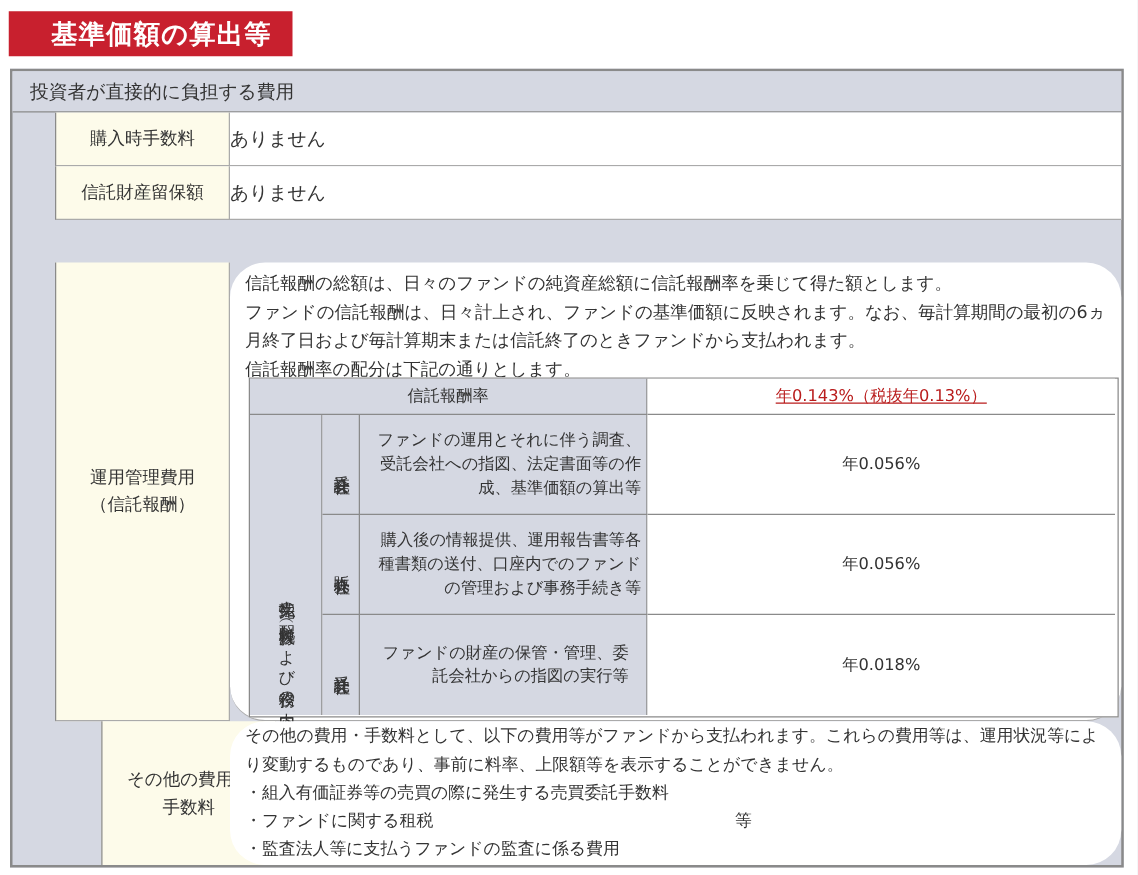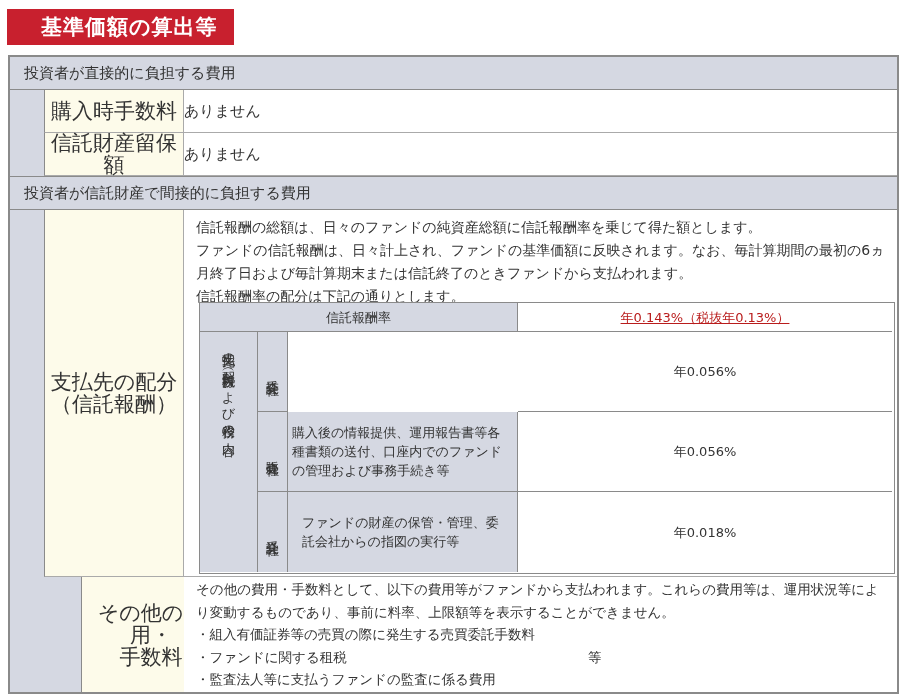--- a/index.html
+++ b/index.html
@@ -8,73 +8,73 @@
   .title-banner { position: absolute; left: 7px; top: 9px; width: 227px; height: 36px;
          background: #c8202e; color: #ffffff; font-size: 21px; font-weight: bold;
          line-height: 36px; padding-left: 34px; box-sizing: border-box; letter-spacing: 1px; }
   .frame { position: absolute; left: 8px; top: 55px; width: 891px; height: 639px;
            border: 2px solid #8a8a8a; box-sizing: border-box; background: #d5d8e2; }
   .abs { position: absolute; box-sizing: border-box; }
   .section-head { background: #d5d8e2; font-size: 15px; line-height: 33px; padding-left: 14px;
                   border-bottom: 1px solid #8a8a8a; }
   .label-cell { background: #fdfbea; border-right: 1px solid #aaaaaa; border-bottom: 1px solid #aaaaaa;
                 display: flex; align-items: center; justify-content: center; text-align: center;
-                font-size: 21px; line-height: 22px; border-left: 1px solid #8a8a8a; }
+                font-size: 14px; line-height: 22px; border-left: 1px solid #8a8a8a; }
   .value-cell { background: #ffffff; border-bottom: 1px solid #aaaaaa; font-size: 15px;
                 display: flex; align-items: center; padding-left: 0; }
-  .text-cell { background: #ffffff; font-size: 14px; line-height: 23px; padding: 6px 6px 0 12px; }
+  .text-cell { background: #ffffff; font-size: 14px; line-height: 23px; padding: 6px 6px 0 12px; border-radius: 28px; }
   .text-cell p { margin: 0; }
   .inner { position: absolute; border: 1px solid #8a8a8a; background: #ffffff; }
   .ic { position: absolute; box-sizing: border-box; border-right: 1px solid #8a8a8a;
         border-bottom: 1px solid #8a8a8a; display: flex; align-items: center; justify-content: center;
-        text-align: left; font-size: 13px; line-height: 19px; }
+        text-align: right; font-size: 13px; line-height: 19px; }
   .ic.gray { background: #d5d8e2; }
   .ic.white { background: #ffffff; }
   .vert { writing-mode: vertical-rl; text-orientation: upright; letter-spacing: 1px; }
   .rate-link { color: #b91c1c; text-decoration: underline; }
 </style>
 </head>
 <body>
 
 <div class="title-banner">基準価額の算出等</div>
 
 <div class="frame">
 
   <div class="abs section-head" style="left:0;top:0;width:887px;height:33px;">投資者が直接的に負担する費用</div>
 
   <div class="abs label-cell" style="left:34px;top:33px;width:140px;height:43px;">購入時手数料</div>
   <div class="abs value-cell" style="left:174px;top:33px;width:713px;height:43px;">ありません</div>
 
   <div class="abs label-cell" style="left:34px;top:76px;width:140px;height:43px;">信託財産留保額</div>
   <div class="abs value-cell" style="left:174px;top:76px;width:713px;height:43px;">ありません</div>
 
-  <div class="abs section-head" style="left:0;top:119px;width:887px;height:34px;border-top:1px solid #8a8a8a;line-height:32px;">投資者が信託財産で間接的に負担する費用</div>
 
   <div class="abs label-cell" style="left:34px;top:153px;width:140px;height:367px;flex-direction:column;">
-    <span>支払先の配分</span>
+    <span>運用管理費用</span>
     <span>（信託報酬）</span>
   </div>
   <div class="abs text-cell" style="left:174px;top:153px;width:713px;height:367px;border-bottom:1px solid #aaaaaa;">
     <p>信託報酬の総額は、日々のファンドの純資産総額に信託報酬率を乗じて得た額とします。</p>
     <p>ファンドの信託報酬は、日々計上され、ファンドの基準価額に反映されます。なお、毎計算期間の最初の6ヵ月終了日および毎計算期末または信託終了のときファンドから支払われます。</p>
     <p>信託報酬率の配分は下記の通りとします。</p>
 
     <div class="inner" style="left:15px;top:92px;width:694px;height:270px;">
       <div class="ic gray" style="left:0;top:0;width:318px;height:29px;">信託報酬率</div>
       <div class="ic white" style="left:318px;top:0;width:374px;height:29px;border-right:none;">
         <span class="rate-link">年0.143%（税抜年0.13%）</span>
       </div>
 
       <div class="ic gray" style="left:0;top:29px;width:58px;height:240px;border-bottom:none;">
         <span class="vert" style="height:220px;">支払先の配分（税抜）および役務の内容</span>
       </div>
 
       <div class="ic gray" style="left:58px;top:29px;width:30px;height:80px;">
         <span class="vert">委託会社</span>
       </div>
+      <div class="ic gray" style="left:88px;top:29px;width:230px;height:80px;padding:0 4px;">ファンドの運用とそれに伴う調査、受託会社への指図、法定書面等の作成、基準価額の算出等</div>
       <div class="ic white" style="left:318px;top:29px;width:374px;height:80px;border-right:none;">年0.056%</div>
 
       <div class="ic gray" style="left:58px;top:109px;width:30px;height:80px;">
         <span class="vert">販売会社</span>
       </div>
       <div class="ic gray" style="left:88px;top:109px;width:230px;height:80px;padding:0 4px;">購入後の情報提供、運用報告書等各種書類の送付、口座内でのファンドの管理および事務手続き等</div>
       <div class="ic white" style="left:318px;top:109px;width:374px;height:80px;border-right:none;">年0.056%</div>
 
       <div class="ic gray" style="left:58px;top:189px;width:30px;height:80px;border-bottom:none;">
         <span class="vert">受託会社</span>

